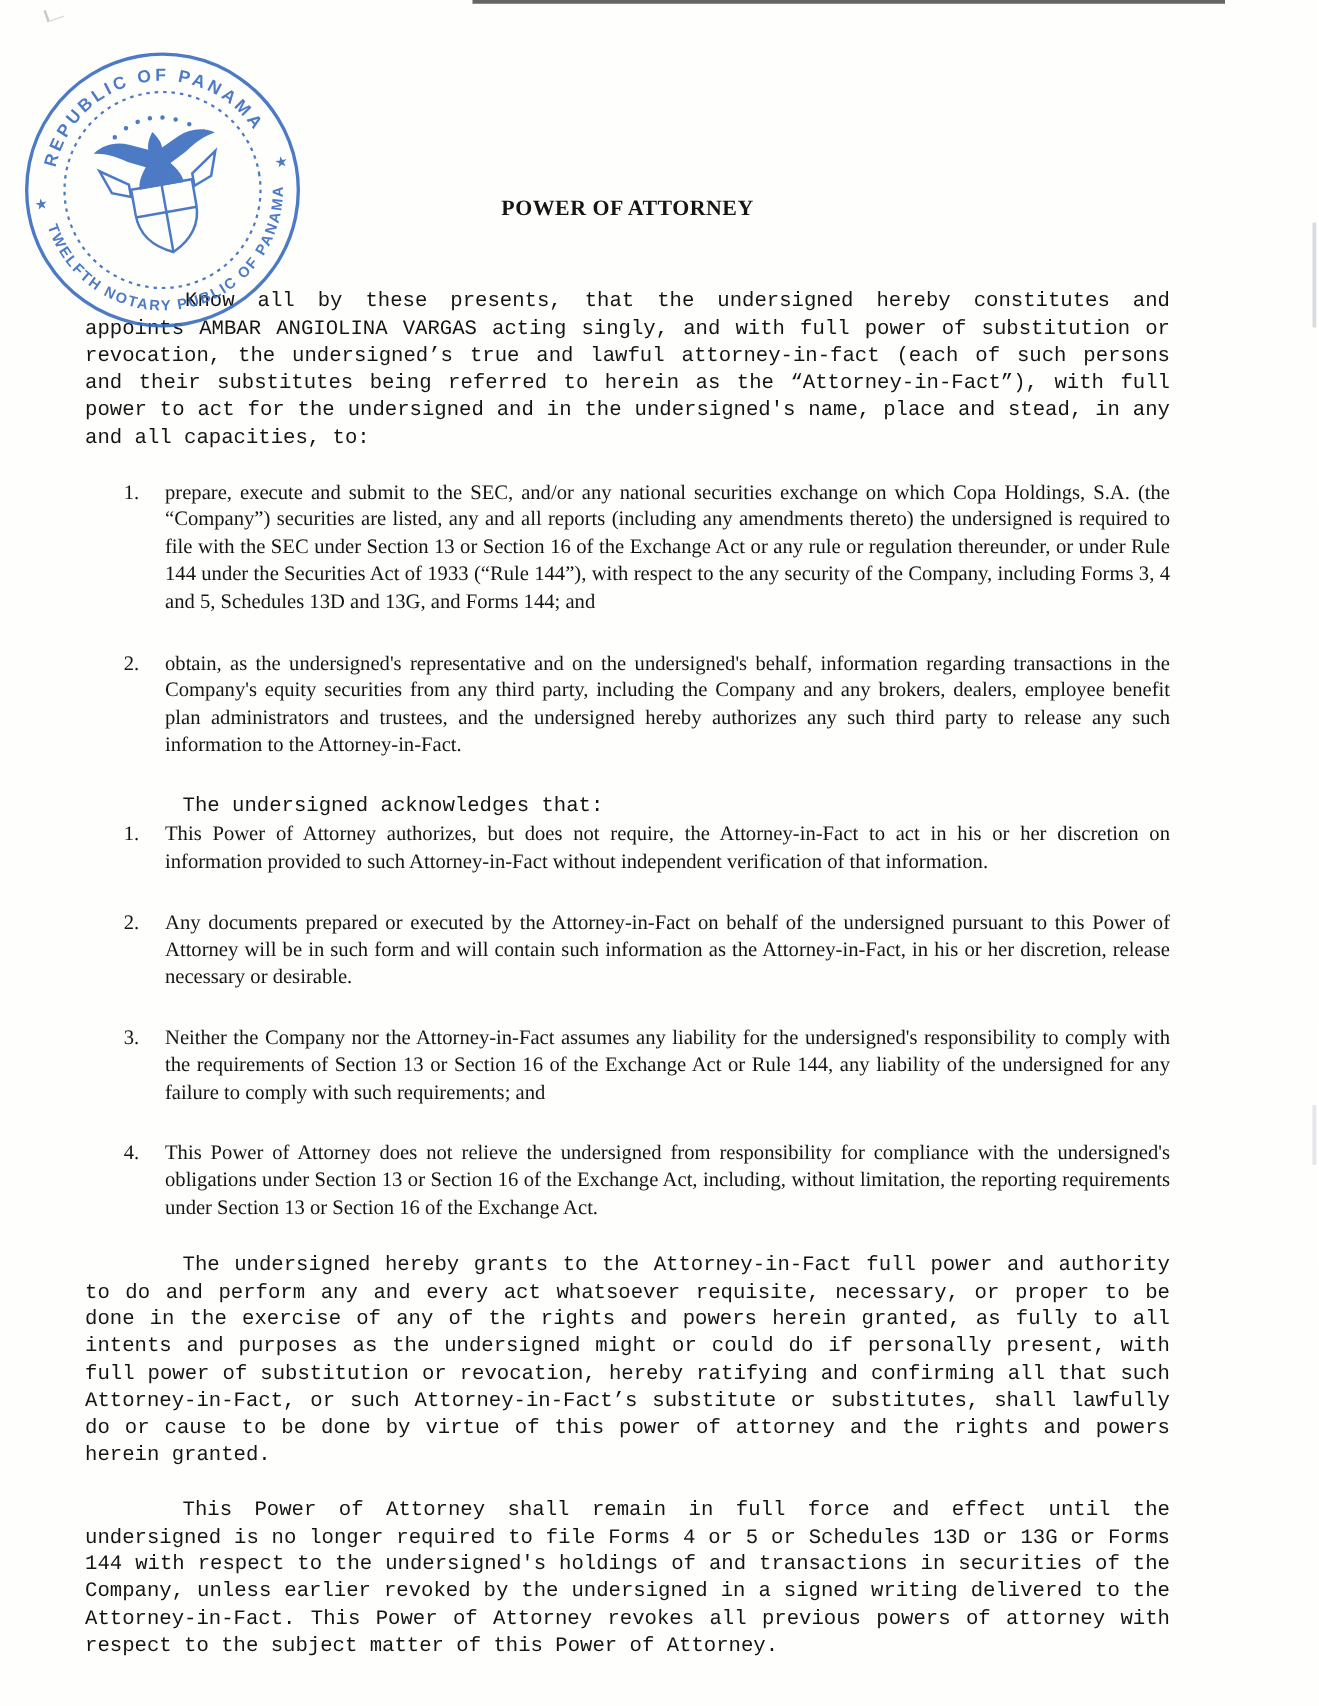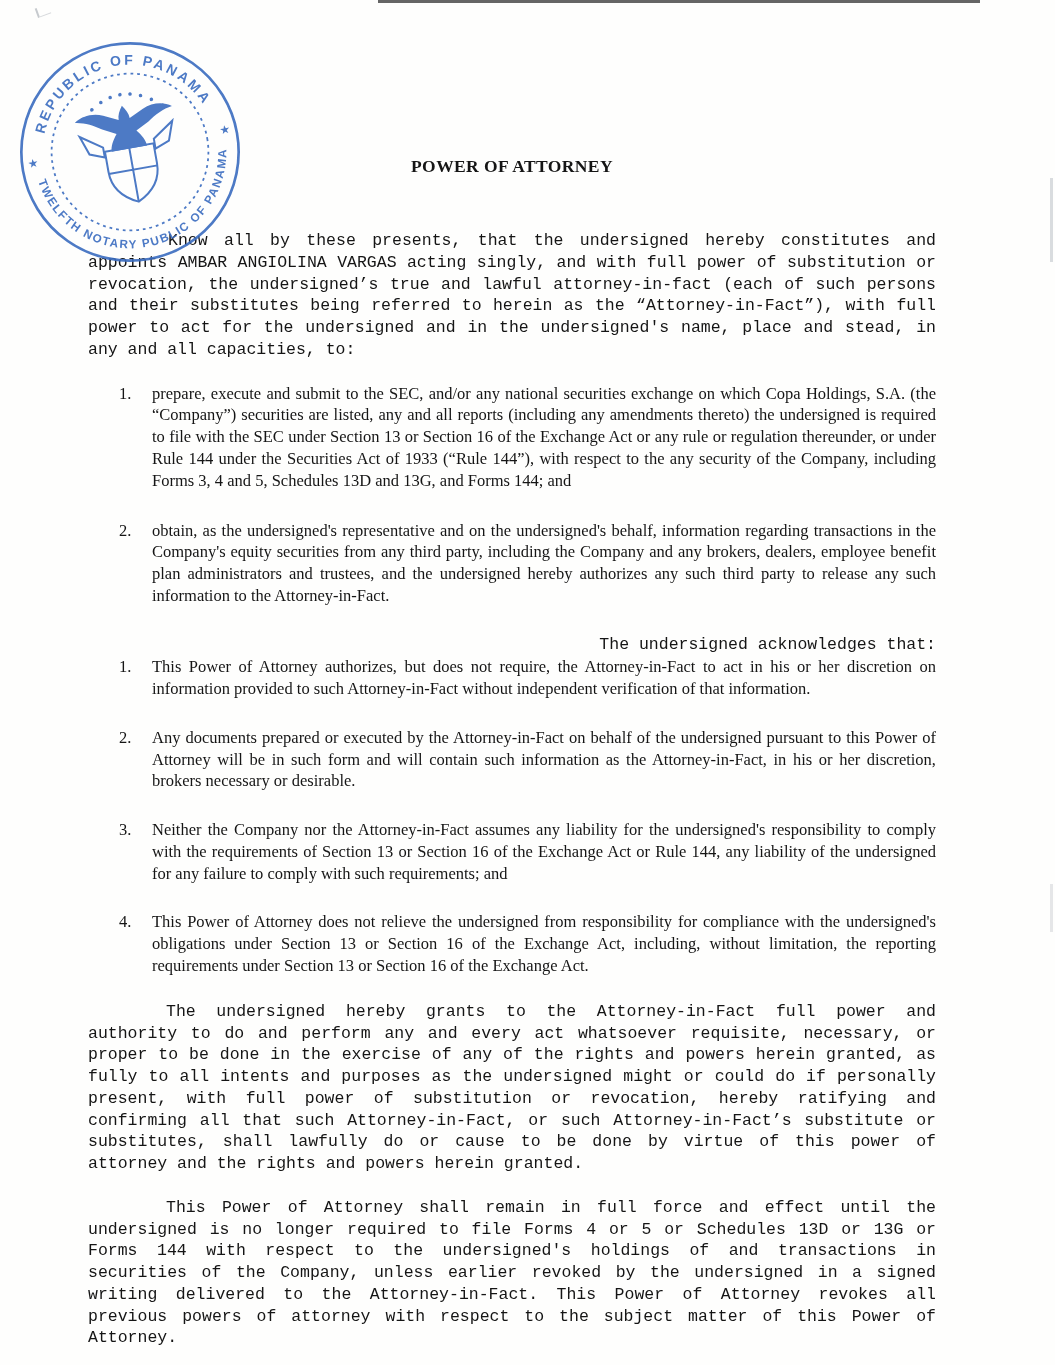--- a/index.html
+++ b/index.html
@@ -8,37 +8,37 @@
     position: relative;
     width: 1055px;
     height: 1365px;
     background: #fefefdf7;
     overflow: hidden;
     font-family: "Liberation Serif", "DejaVu Serif", serif;
     font-size: 16.5px;
     line-height: 1.32;
     color: #151515;
   }
-  .content { position: relative; padding: 0 119px 0 88px; }
+  .content { position: relative; padding: 0 119px 0 68px; }
   .doc-title {
     margin: 155px 0 0 0;
     text-align: center;
     font-size: 17.5px;
     font-weight: bold;
     letter-spacing: 0.4px;
   }
   p { margin: 0; text-align: justify; font-family: Liberation Mono, monospace; }
   .intro { margin-top: 52px; text-indent: 80px; }
   .list { margin-top: 22px; }
   .list-item { display: flex; }
   .powers-list .list-item + .list-item { margin-top: 28px; }
   .ack-list .list-item + .list-item { margin-top: 27px; }
   .num { flex: 0 0 33px; margin-left: 31px; }
   .li-text { flex: 1; text-align: justify; }
-  .ack-intro { margin-top: 27px; text-indent: 78px; text-align: right; }
+  .ack-intro { margin-top: 27px; text-indent: 78px; text-align: left; }
   .ack-list { margin-top: 1px; }
   .grant { margin-top: 24px; text-indent: 78px; }
   .duration { margin-top: 22px; text-indent: 78px; }
 
   .seal {
     position: absolute;
     left: 18px;
     top: 40px;
     width: 224px;
     height: 224px;
@@ -153,21 +153,21 @@
 
     <p class="ack-intro">The undersigned acknowledges that:</p>
 
     <div class="list ack-list">
       <div class="list-item">
         <span class="num">1.</span>
         <div class="li-text">This Power of Attorney authorizes, but does not require, the Attorney-in-Fact to act in his or her discretion on information provided to such Attorney-in-Fact without independent verification of that information.</div>
       </div>
       <div class="list-item">
         <span class="num">2.</span>
-        <div class="li-text">Any documents prepared or executed by the Attorney-in-Fact on behalf of the undersigned pursuant to this Power of Attorney will be in such form and will contain such information as the Attorney-in-Fact, in his or her discretion, brokers necessary or desirable.</div>
+        <div class="li-text">Any documents prepared or executed by the Attorney-in-Fact on behalf of the undersigned pursuant to this Power of Attorney will be in such form and will contain such information as the Attorney-in-Fact, in his or her discretion, release necessary or desirable.</div>
       </div>
       <div class="list-item">
         <span class="num">3.</span>
         <div class="li-text">Neither the Company nor the Attorney-in-Fact assumes any liability for the undersigned's responsibility to comply with the requirements of Section 13 or Section 16 of the Exchange Act or Rule 144, any liability of the undersigned for any failure to comply with such requirements; and</div>
       </div>
       <div class="list-item">
         <span class="num">4.</span>
         <div class="li-text">This Power of Attorney does not relieve the undersigned from responsibility for compliance with the undersigned's obligations under Section 13 or Section 16 of the Exchange Act, including, without limitation, the reporting requirements under Section 13 or Section 16 of the Exchange Act.</div>
       </div>
     </div>

